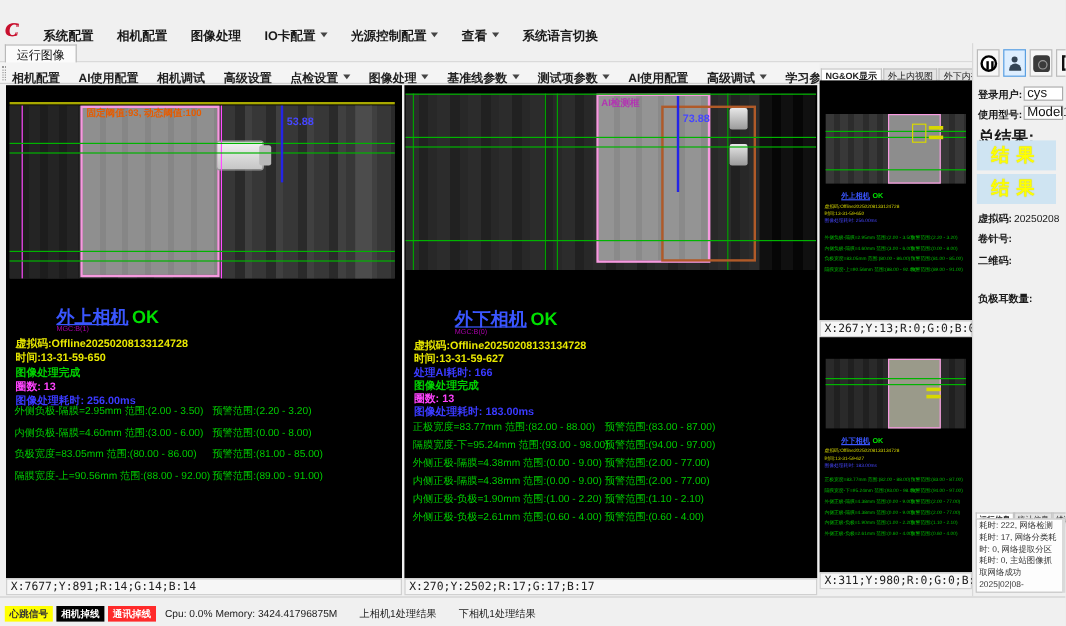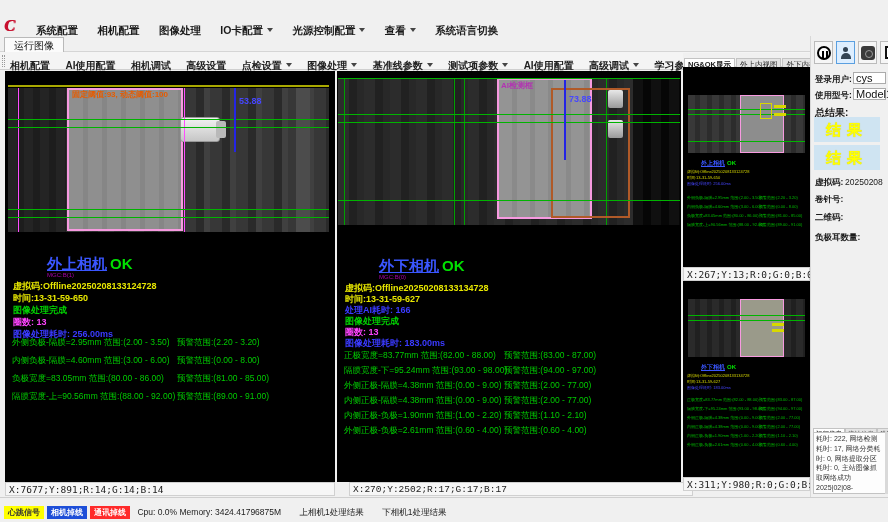--- a/index.html
+++ b/index.html
@@ -30,21 +30,21 @@
   #toolbar-items { left:10px; top:3px; white-space:nowrap; }
   .tool-item { display:inline-block; font-size:10px; font-weight:bold; color:#222; margin-right:11px; cursor:default; }
 
   
   .viewport { background:#000; overflow:hidden; }
   #left-viewport { left:5px; top:71px; width:330px; height:411px; }
   #mid-viewport { left:337px; top:71px; width:344px; height:411px; }
   .coordbar { background:#f6f6f6; border:1px solid #d0d0d0; font-size:9.5px; color:#222;
     font-family:"DejaVu Sans Mono", monospace; padding:1px 3px; white-space:nowrap; }
   #left-coord { left:5px; top:482px; width:330px; height:14px; }
-  #mid-coord { left:349px; top:482px; width:344px; height:14px;font-family:Liberation Mono, monospace; }
+  #mid-coord { left:337px; top:482px; width:344px; height:14px; }
 
   
   .hline { position:absolute; height:1px; background:#00b400; left:0; right:0; }
   .vline-green { position:absolute; width:1px; background:#00a000; top:0; bottom:0; }
   .vline-mag { position:absolute; width:1px; background:#ff4cff; top:0; bottom:0; }
   .blue-line { position:absolute; width:2px; background:#2424e6; }
   .blue-num { position:absolute; font-size:9px; font-weight:bold; color:#4646ff;text-align:center; }
 
   #left-img { left:3px; top:17px; width:321px; height:144px; background:
     repeating-linear-gradient(90deg,#3d3d3d 0 16px,#333 16px 24px,#2f2f2f 24px 30px); }
@@ -142,21 +142,21 @@
     background:#e4e4e4; padding:1px 2px; }
   .itab.sel { background:#fff; font-weight:bold; }
   #log-area { position:absolute; left:2px; top:396px; width:73px; height:62px; background:#fdfdfd;
     border:1px solid #c3c3c3; font-size:7px; color:#333; line-height:1.4; padding:1px 2px; overflow:hidden; }
   #log-scroll { position:absolute; right:0px; top:396px; width:3px; height:62px; background:#d9d9d9; }
 
   
   #statusbar { left:0; top:497px; width:888px; height:25px; background:#f0f0f0; border-top:1px solid #cfcfcf; }
   .badge { display:inline-block; font-size:8px; font-weight:bold; padding:1px 4px; margin-right:3px; }
   #badge-heartbeat { background:#ffff00; color:#333; }
-  #badge-camera { background:#1d4ed8; color:#fff; }
+  #badge-camera { background:#000000; color:#fff; }
   #badge-comm { background:#ff2a2a; color:#fff; }
   #status-items { position:absolute; left:4px; top:3px; white-space:nowrap; }
   .status-text { font-size:8.5px; color:#222; margin-right:14px; }
 </style>
 </head>
 <body>
 
 <div id="app">
 
 
@@ -401,28 +401,28 @@
       </div>
       <div class="cbtn">
         <div class="door"></div>
       </div>
     </div>
 
     <div class="rp-label" style="left:4px; top:38px;">登录用户:</div>
     <div class="rp-input" style="left:42px; top:36px; width:33px;">cys</div>
     <div class="rp-label" style="left:4px; top:54px;">使用型号:</div>
     <div class="rp-input" style="left:42px; top:52px; width:33px;text-align:right;">Model1</div>
-    <div class="rp-label" style="left:4px; top:70px; font-size:10px;">总结果:</div>
+    <div class="rp-label" style="left:4px; top:70px; font-size:14px;">总结果:</div>
     <div class="result-box" style="top:81px;">结果</div>
     <div class="result-box" style="top:109px;">结果</div>
     <div class="rp-label" style="left:4px; top:141px;">虚拟码:</div>
     <div class="rp-label" style="left:34px; top:141px; font-weight:normal;">20250208</div>
     <div class="rp-label" style="left:4px; top:158px;">卷针号:</div>
     <div class="rp-label" style="left:4px; top:176px;">二维码:</div>
-    <div class="rp-label" style="left:4px; top:196px;">负极耳数量:</div>
+    <div class="rp-label" style="left:4px; top:208px;">负极耳数量:</div>
 
     <div id="info-tabs">
       <span class="itab sel">运行信息</span><span class="itab">统计信息</span><span class="itab">错误信息</span>
     </div>
     <div id="log-area">耗时: 222, 网络检测耗时: 17, 网络分类耗时: 0, 网络提取分区耗时: 0, 主站图像抓取网络成功 2025|02|08-13:31:59:650-cys—外上相机—图像处理耗时: 258.00ms</div>
     <div id="log-scroll"></div>
   </div>
 
   <div class="abs" id="statusbar">
     <div id="status-items">

